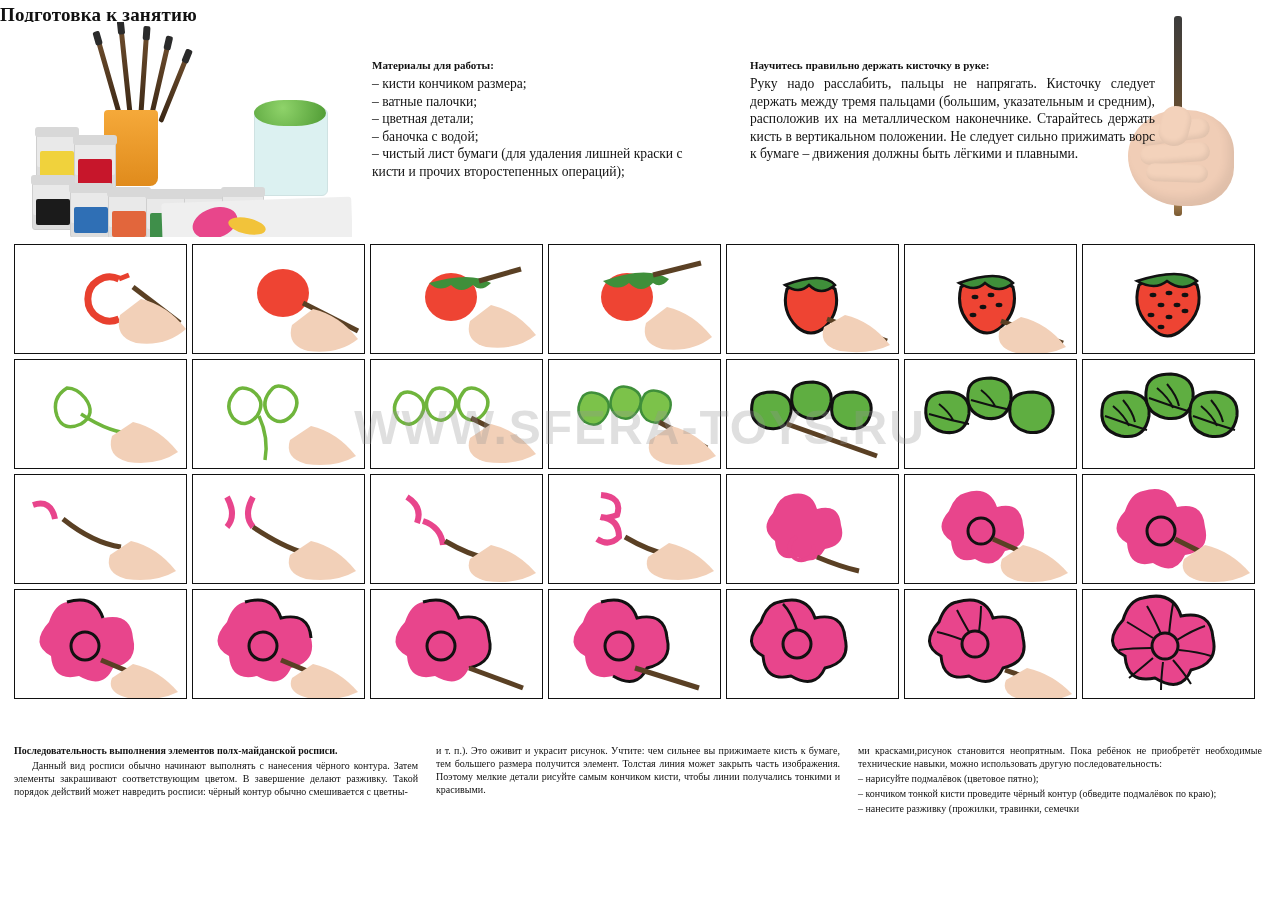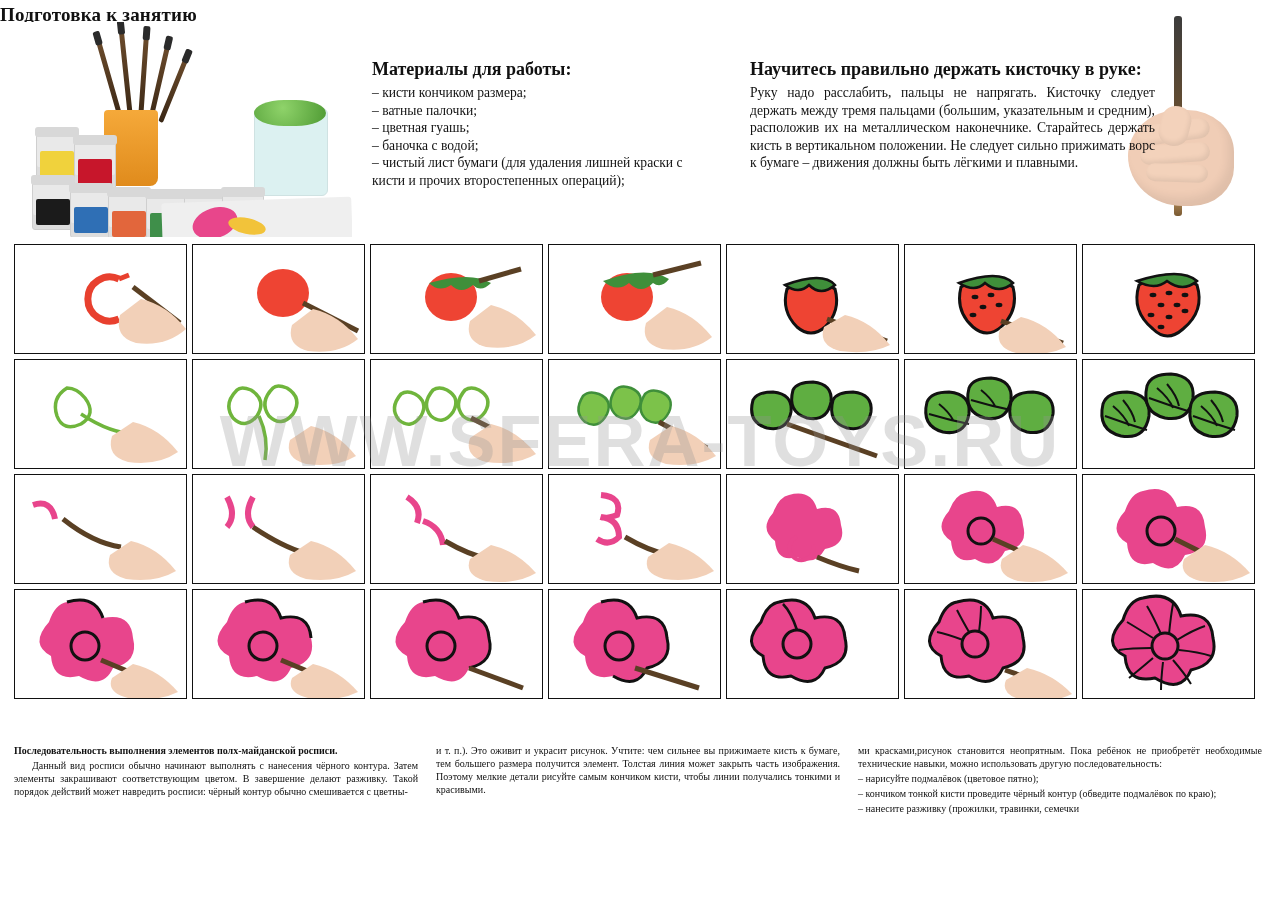--- a/index.html
+++ b/index.html
@@ -73,41 +73,41 @@
   }
   .hand-shape{
     position:absolute;left:26px;top:96px;width:106px;height:96px;
     background:#f0cdb6;border-radius:48% 44% 40% 52%;
     box-shadow:inset -6px -8px 10px rgba(0,0,0,.07);
   }
   .finger{position:absolute;background:#f3d2bb;border-radius:14px;box-shadow:inset -2px -3px 5px rgba(0,0,0,.08);}
 
   
   .col{position:absolute;font-size:13.6px;line-height:1.29;}
-  .col h4{margin:0 0 3px 0;font-size:18px;font-weight:bold;}
+  .col h4{margin:0 0 3px 0;font-size:11px;font-weight:bold;}
   .col ul{margin:0;padding:0;list-style:none;}
   .col li{margin:0;padding:0;text-indent:0;}
   .col-materials{left:372px;top:58px;width:330px;}
   .col-hold{left:750px;top:58px;width:405px;}
   .col-hold p{margin:0;text-align:justify;}
 
   
   .grid{position:absolute;left:14px;top:244px;width:1254px;}
   .row{display:flex;gap:5px;margin-bottom:5px;}
   .cell{
     width:173px;height:110px;border:1px solid #111;background:#fff;
     position:relative;overflow:hidden;box-sizing:border-box;
   }
   svg{display:block;}
 
   
   .watermark{
     position:absolute;left:0;top:400px;width:1280px;text-align:center;
     font-family:"Liberation Sans", sans-serif;
-    font-size:72px;font-weight:bold;color:rgba(150,150,150,.30);
+    font-size:48px;font-weight:bold;color:rgba(150,150,150,.30);
     letter-spacing:2px;pointer-events:none;user-select:none;
   }
 
   
   .bottom{position:absolute;left:14px;top:744px;width:1254px;display:flex;gap:18px;font-size:10px;line-height:1.3;}
   .bottom .bcol{width:404px;text-align:justify;}
   .bottom b{font-weight:bold;}
   .bottom p{margin:0 0 2px 0;}
   .indent{text-indent:18px;}
   .hang{padding-left:12px;text-indent:-12px;}
@@ -187,21 +187,21 @@
     <div class="finger" style="left:38px;top:130px;width:70px;height:19px;transform:rotate(-4deg);"></div>
     <div class="finger" style="left:44px;top:150px;width:62px;height:18px;transform:rotate(2deg);"></div>
     <div class="finger" style="left:58px;top:92px;width:30px;height:40px;transform:rotate(14deg);"></div>
   </div>
 
   <div class="col col-materials">
     <h4>Материалы для работы:</h4>
     <ul>
       <li class="hang">– кисти кончиком размера;</li>
       <li class="hang">– ватные палочки;</li>
-      <li class="hang">– цветная гуашь;</li>
+      <li class="hang">– цветная детали;</li>
       <li class="hang">– баночка с водой;</li>
       <li class="hang">– чистый лист бумаги (для удаления лишней краски с кисти и прочих второстепенных операций);</li>
     </ul>
   </div>
 
   <div class="col col-hold">
     <h4>Научитесь правильно держать кисточку в руке:</h4>
     <p>Руку надо расслабить, пальцы не напрягать. Кисточку следует держать между тремя пальцами (большим, указательным и средним), расположив их на металлическом наконечнике. Старайтесь держать кисть в вертикальном положении. Не следует сильно прижимать ворс к бумаге – движения должны быть лёгкими и плавными.</p>
   </div>
 

